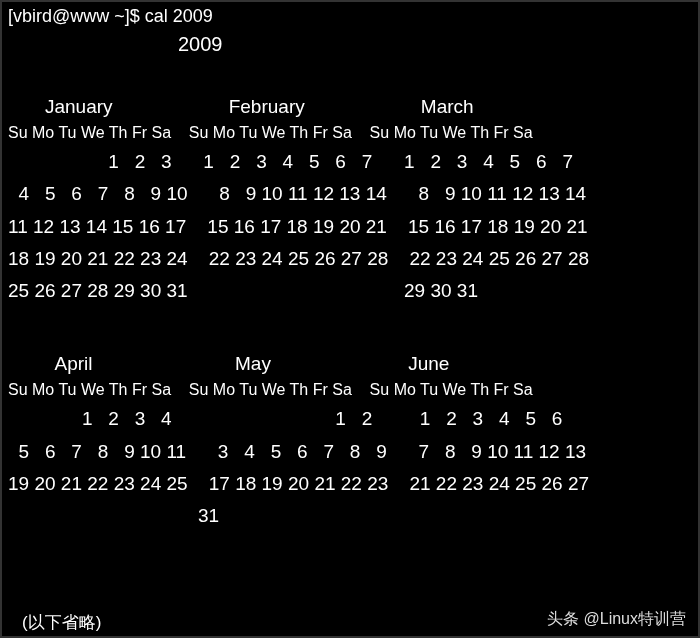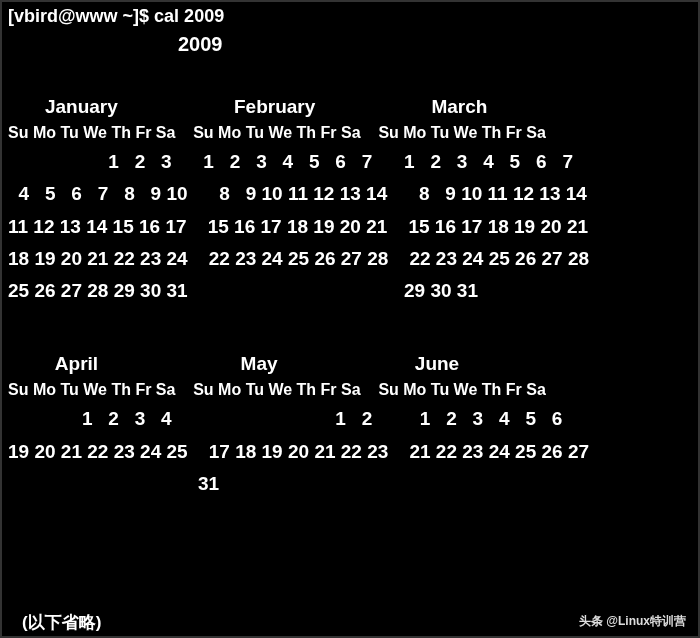--- a/index.html
+++ b/index.html
@@ -1,19 +1,18 @@
 <!DOCTYPE html>
 <html><head>
   <meta charset="utf-8">
   <style>
     * {
       margin: 0;
       padding: 0;
       box-sizing: border-box;
-      font-weight: bold;
     }
     body {
       background: #000;
       color: #fff;
       font-family: "Microsoft YaHei", Arial, sans-serif;
       font-size: 18px;
       width: 700px;
       height: 638px;
       overflow: hidden;
       padding: 4px 6px;
@@ -51,21 +50,21 @@
     }
     .week-line {
       font-size: 19px;
       white-space: pre;
       line-height: 1.7;
     }
     .footer {
       position: absolute;
       bottom: 6px;
       right: 12px;
-      font-size: 12px;
+      font-size: 16px;
       color: #ddd;
     }
     .truncated {
       position: absolute;
       bottom: 2px;
       left: 20px;
       font-size: 17px;
     }
   </style>
 </head>
@@ -89,18 +88,19 @@
   <div class="week-line">18 19 20 21 22 23 24    22 23 24 25 26 27 28    22 23 24 25 26 27 28</div>
   <div class="week-line">25 26 27 28 29 30 31                                         29 30 31</div>
 </div>
 
 <div class="row-block">
   <div class="month-names">
     <span class="month-name">         April                           May                          June</span>
   </div>
   <div class="day-header">Su Mo Tu We Th Fr Sa    Su Mo Tu We Th Fr Sa    Su Mo Tu We Th Fr Sa</div>
   <div class="week-line">              1   2   3   4                               1   2         1   2   3   4   5   6</div>
+  <div class="week-line">  5   6   7   8   9 10 11      3   4   5   6   7   8   9      7   8   9 10 11 12 13</div>
   <div class="week-line">19 20 21 22 23 24 25    17 18 19 20 21 22 23    21 22 23 24 25 26 27</div>
   <div class="week-line">                                    31</div>
 </div>
 
 <div class="truncated">(以下省略)</div>
 <div class="footer">头条 @Linux特训营</div>
 
 </body></html>

